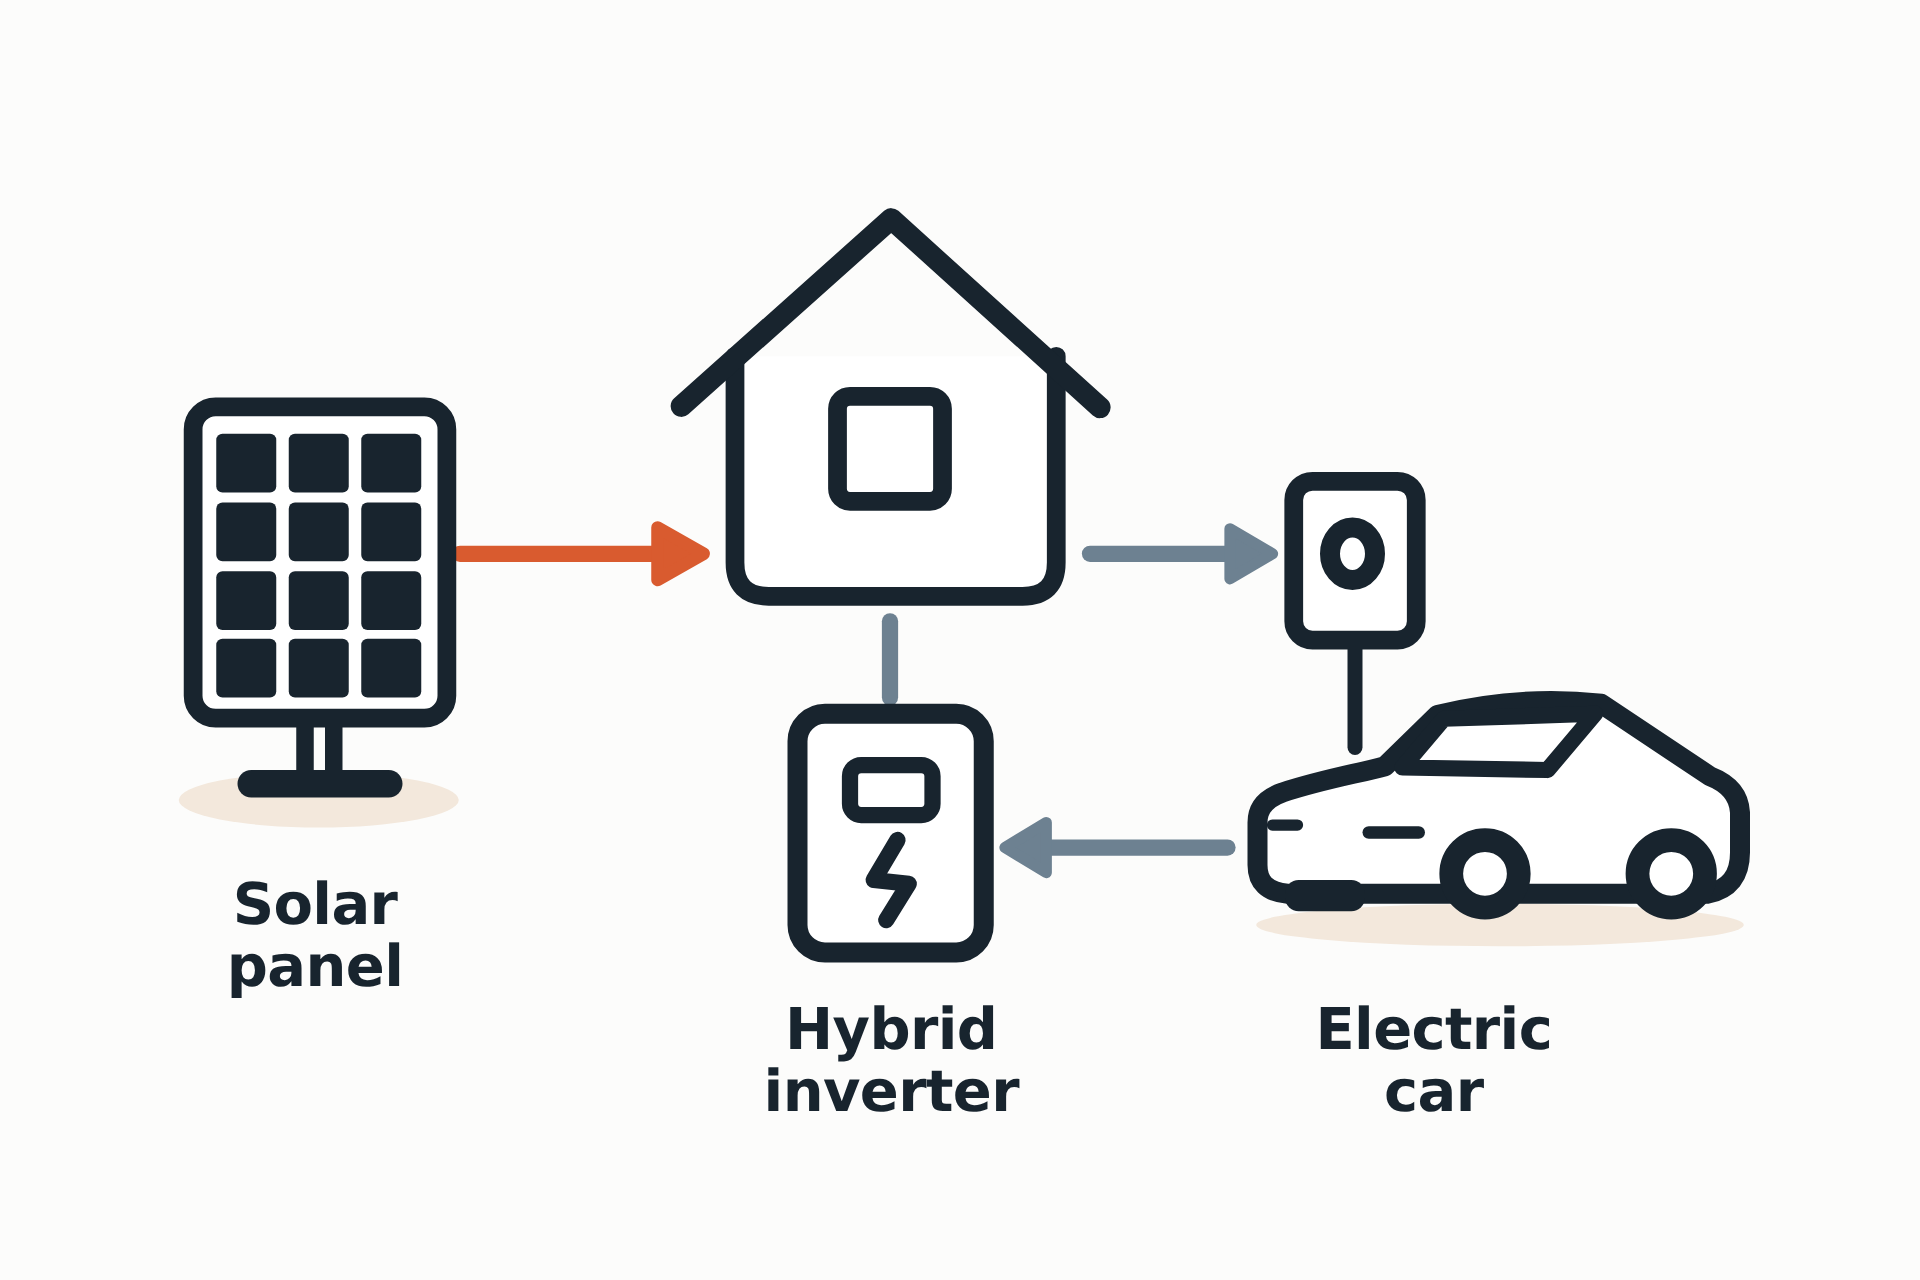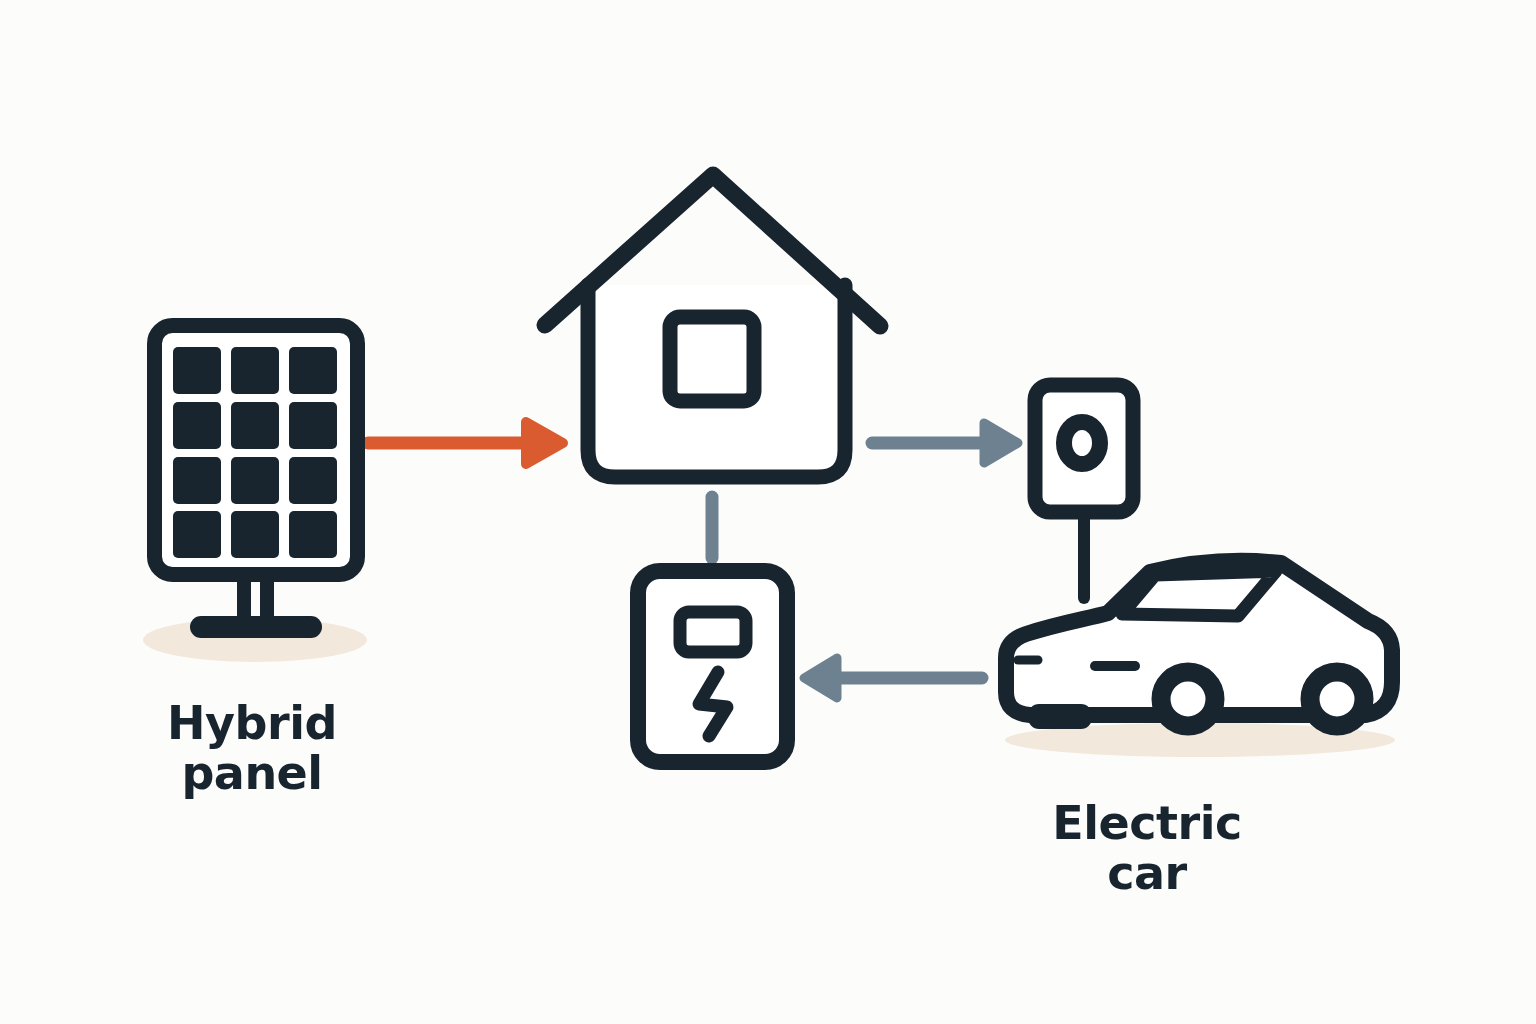--- a/index.html
+++ b/index.html
@@ -125,18 +125,19 @@
                Q 1006,641 1026,634 Z"></path>
       <rect class="ink-fill" x="1028" y="704" width="64" height="25" rx="11"></rect>
       <path class="ink-box" stroke-width="13" d="M 1122,614 L 1155,575 L 1276,571 L 1238,616 Z"></path>
       <line class="ink-line" x1="1018" y1="660" x2="1038" y2="660" stroke-width="9"></line>
       <line class="ink-line" x1="1095" y1="666" x2="1135" y2="666" stroke-width="10"></line>
       <circle class="ink-box" cx="1188" cy="699" r="27" stroke-width="19"></circle>
       <circle class="ink-box" cx="1337" cy="699" r="27" stroke-width="19"></circle>
     </g>
   </svg>
 
-  <div class="node-label label-solar">Hybrid panel</div>
+  <div class="node-label label-solar">Solar panel</div>
 
+  <div class="node-label label-inverter">Hybrid inverter</div>
 
   <div class="node-label label-car">Electric car</div>
 
 </div>
 
 </body></html>

